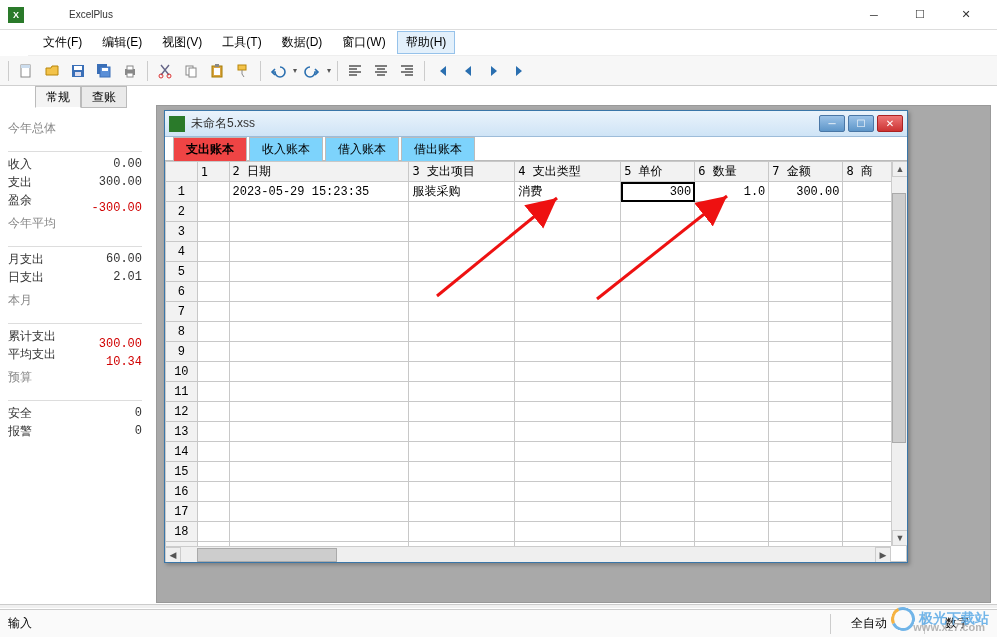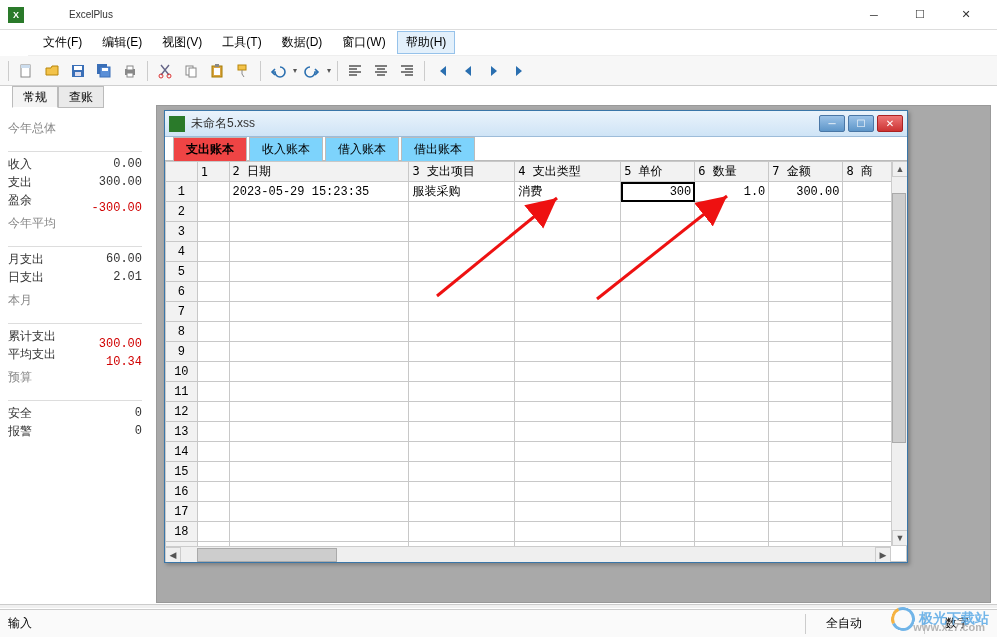--- a/index.html
+++ b/index.html
@@ -19,21 +19,21 @@
 
 
 .toolbar { height: 30px; display: flex; align-items: center; padding: 0 4px; border-bottom: 1px solid #d0d0d0; background: #f7f7f7; }
 .tool-sep { width: 1px; height: 20px; background: #ccc; margin: 0 4px; }
 .tool-btn { width: 24px; height: 24px; display: flex; align-items: center; justify-content: center; margin: 0 1px; }
 .tool-btn svg { width: 16px; height: 16px; }
 .dd { width: 8px; display:flex; align-items:center; justify-content:center; }
 .dd::after { content: "▾"; font-size: 8px; color: #555; }
 
 
-.sidetabs { position: absolute; left: 12px; top: 86px; width: 150px; }
+.sidetabs { position: absolute; left: 0; top: 86px; width: 150px; padding-left: 35px; }
 .sidetab-row { display: flex; height: 22px; font-size: 12px; }
 .sidetab { padding: 2px 10px; border: 1px solid #bbb; background: #f4f4f4; border-bottom: 1px solid #fff; }
 .sidetab.inactive { background: #eaeaea; border-bottom: 1px solid #bbb; }
 
 
 .sidepanel { position: absolute; left: 0; top: 108px; width: 150px; padding: 6px 8px; font-size: 12px; color: #333; }
 .sp-group-title { color: #888; border-bottom: 1px solid #ddd; padding-bottom: 14px; margin-top: 6px; margin-bottom: 3px; font-size: 12px; }
 .sp-row { display: flex; justify-content: space-between; height: 18px; line-height: 18px; font-family: SimSun, monospace; }
 .sp-row .v { text-align: right; font-family: "Courier New", monospace; }
 .red { color: #d00000; margin-top: 8px; }
@@ -81,21 +81,21 @@
 .hscroll { position: absolute; left: 0; right: 16px; bottom: 0; height: 16px; background: #efefef; border-top: 1px solid #ccc; display:flex; align-items:center; }
 .hscroll .thumb { height: 14px; width: 140px; background: #cdcdcd; border: 1px solid #aaa; margin-left: 16px; }
 .hscroll .arr { width:16px; height:16px; display:flex; align-items:center; justify-content:center; font-size:9px; color:#555; border:1px solid #ccc; }
 .vscroll { position: absolute; top: 0; bottom: 16px; right: 0; width: 16px; background: #efefef; border-left: 1px solid #ccc; display:flex; flex-direction:column; }
 .vscroll .thumb { width: 14px; height: 250px; background: #cdcdcd; border:1px solid #aaa; margin-top:16px; }
 .vscroll .arr { width:16px; height:16px; display:flex; align-items:center; justify-content:center; font-size:9px; color:#555; border:1px solid #ccc; }
 
 
 .bottom-sep { position: absolute; left: 0; right: 0; top: 604px; height: 4px; background: #f0f0f0; border-top: 1px solid #ccc; }
 .statusbar { position: absolute; left: 0; right: 0; bottom: 0; height: 28px; border-top: 1px solid #ccc; display: flex; align-items: center; font-size: 12px; padding: 1px 8px; background: #fafafa; }
-.status-right { margin-left: auto; display: flex; align-items: center; gap: 42px; }
+.status-right { margin-left: auto; display: flex; align-items: center; gap: 17px; }
 .status-cell { border-left: 1px solid #ccc; padding: 0 20px; height: 20px; display:flex; align-items:center; }
 
 
 .arrow { position: absolute; pointer-events: none; }
 
 
 .watermark { position: absolute; right: 8px; bottom: 6px; font-size: 14px; color: #5aa9e6; font-weight: bold; display:flex; align-items:center; gap:4px; opacity: 0.85; }
 .watermark .logo { width: 24px; height: 24px; border: 3px solid #5aa9e6; border-left-color: #f5a623; border-radius: 50%; transform: rotate(20deg); }
 .watermark .sub { font-size: 11px; color: #aaa; position: absolute; right: 4px; bottom: -2px; }
 </style>

